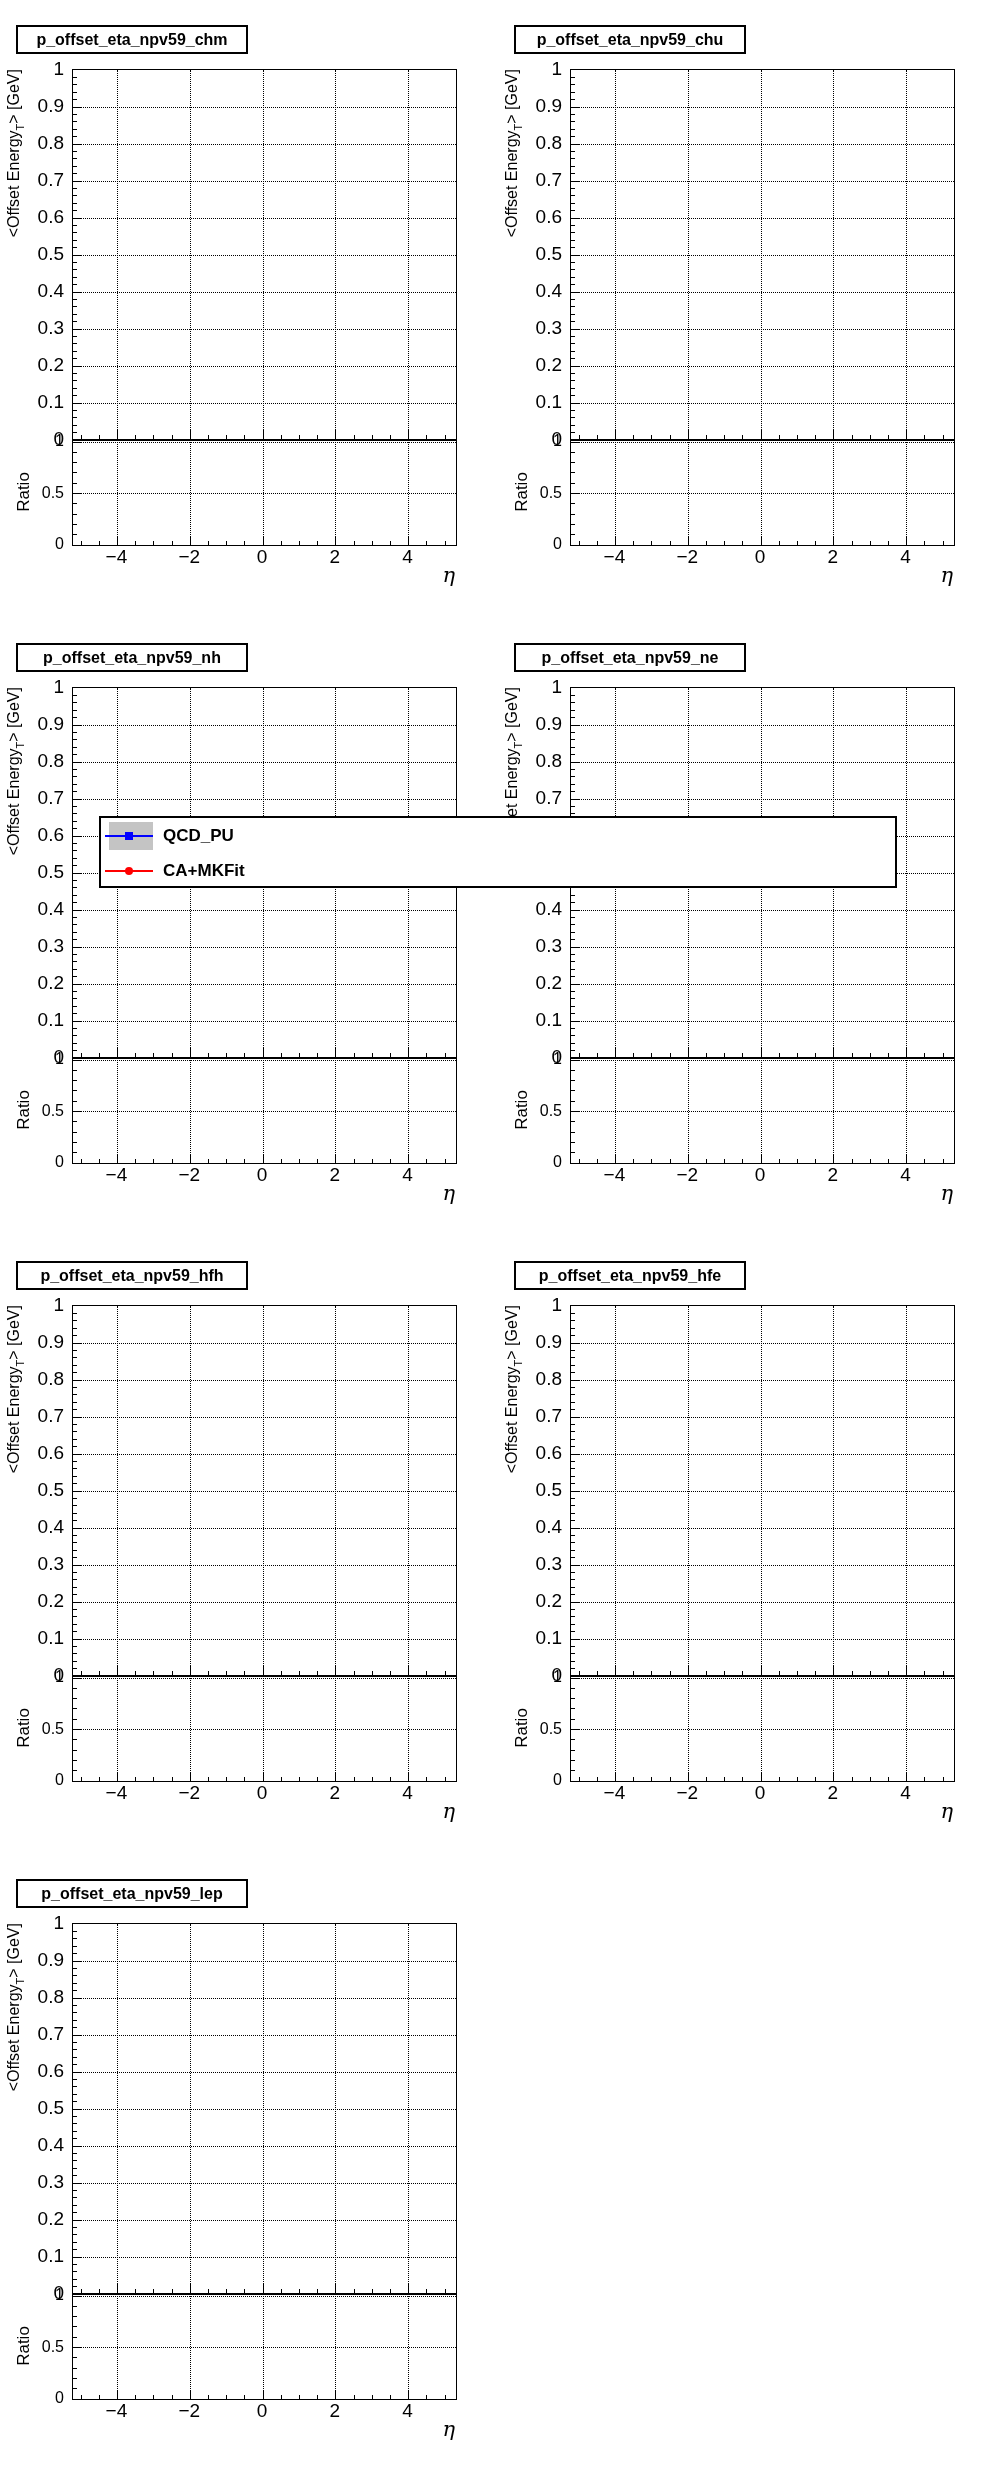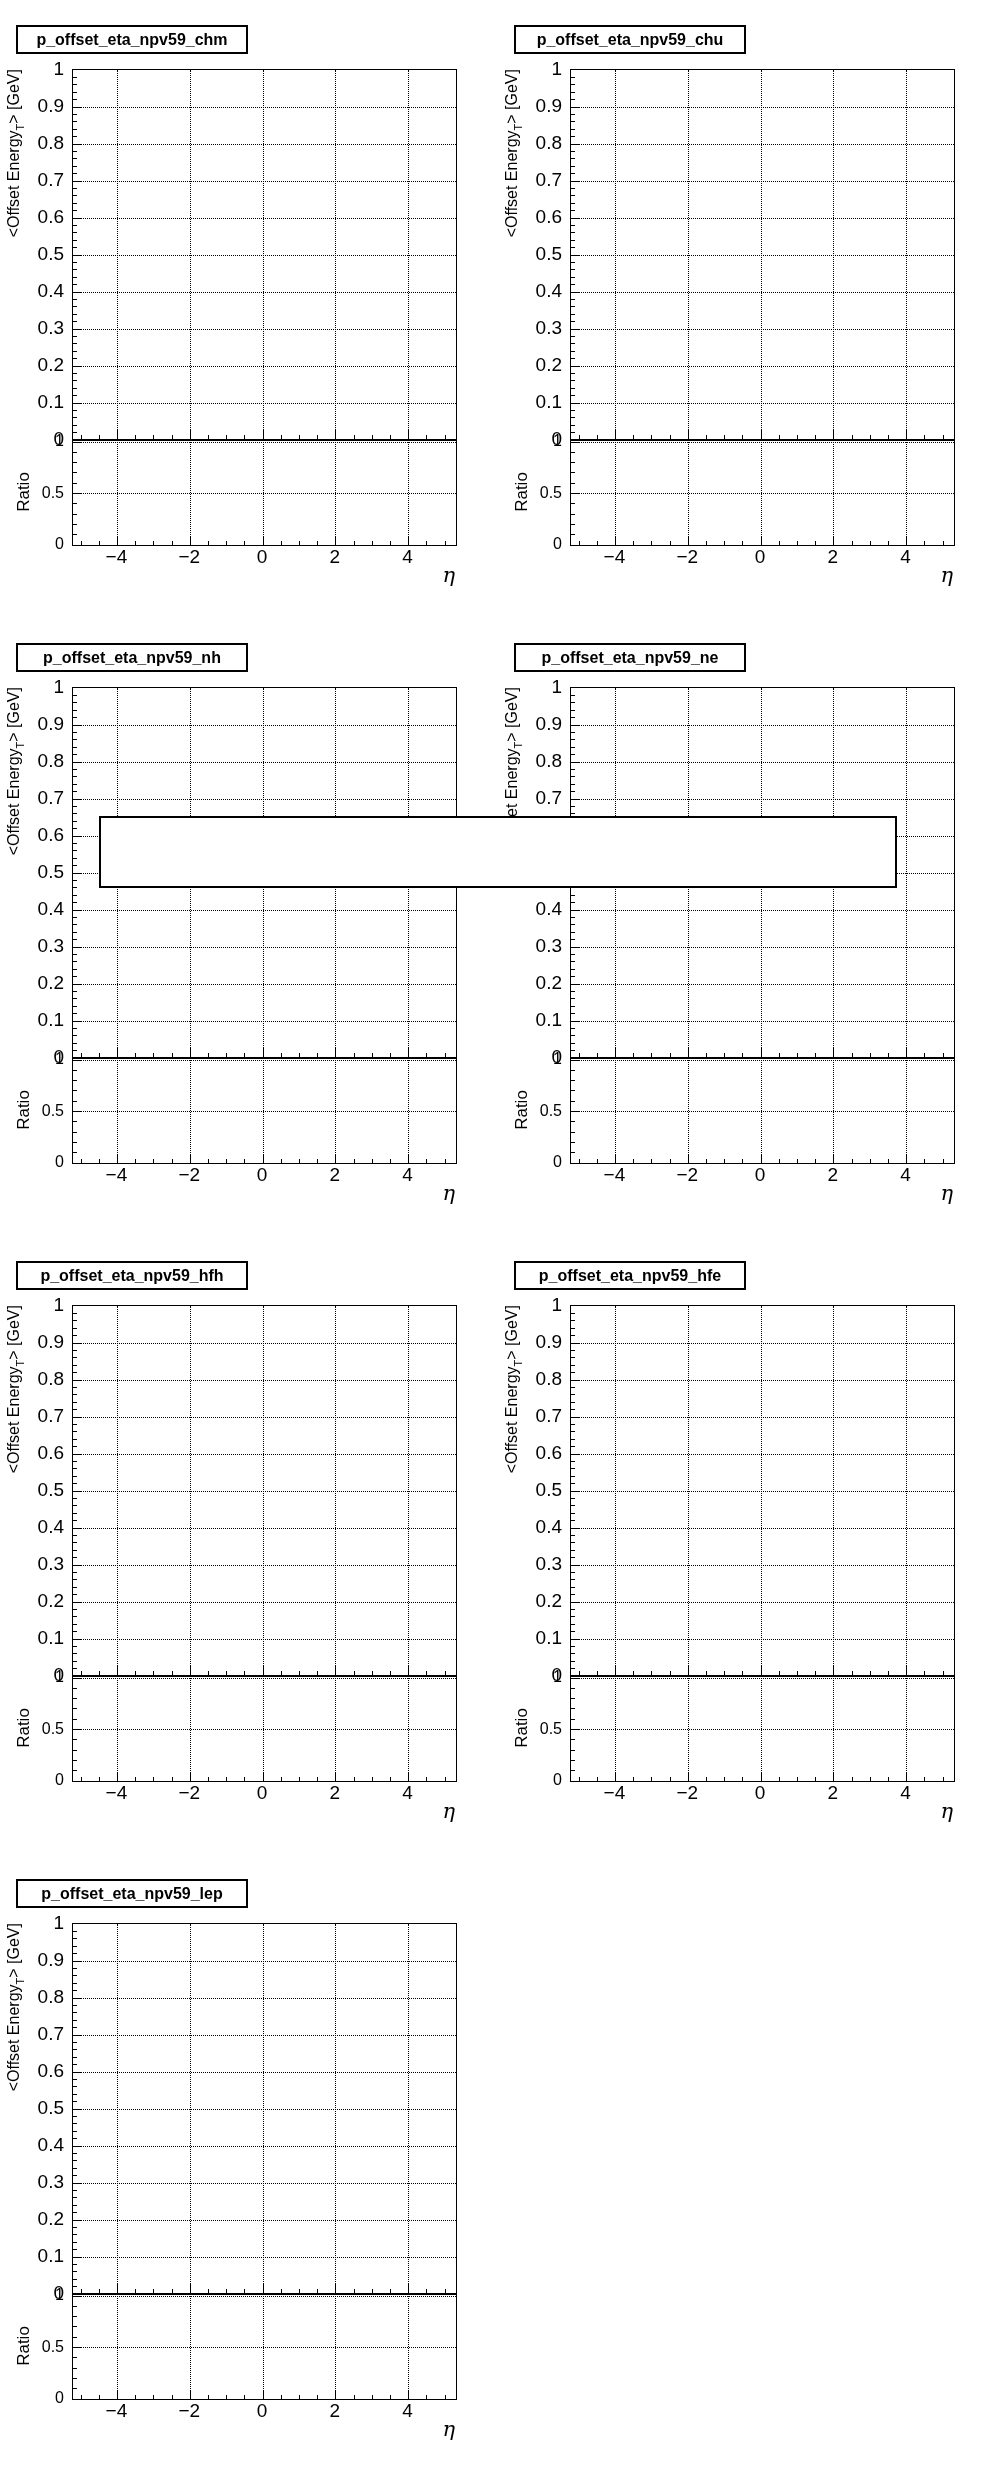--- a/index.html
+++ b/index.html
@@ -1104,14 +1104,29 @@
       <div class="ylab" style="top: 281px;">0.4</div>
       <div class="ylab" style="top: 318px;">0.3</div>
       <div class="ylab" style="top: 355px;">0.2</div>
       <div class="ylab" style="top: 392px;">0.1</div>
       <div class="ylab" style="top: 429px;">0</div>
       <div class="rlab" style="top: 433.059px;">1</div>
       <div class="rlab" style="top: 484.529px;">0.5</div>
       <div class="rlab" style="top: 536px;">0</div>
     </div>
     <div class="legend">
+    <div class="lrow" style="top:2px">
+      <div class="lsample">
+        <div class="lband" style="background: rgb(196, 196, 196);"></div>
+        <div class="lline" style="background: rgb(0, 0, 255);"></div>
+        <div class="lmark" style="background: rgb(0, 0, 255);"></div>
+      </div>
+      <div class="llabel">QCD_PU</div>
+    </div>
+    <div class="lrow" style="top:37px">
+      <div class="lsample">
+        <div class="lline" style="background: rgb(255, 0, 0);"></div>
+        <div class="lmark circle" style="background: rgb(255, 0, 0);"></div>
+      </div>
+      <div class="llabel">CA+MKFit</div>
+    </div>
   </div>
 </div>
 
 </body></html>

